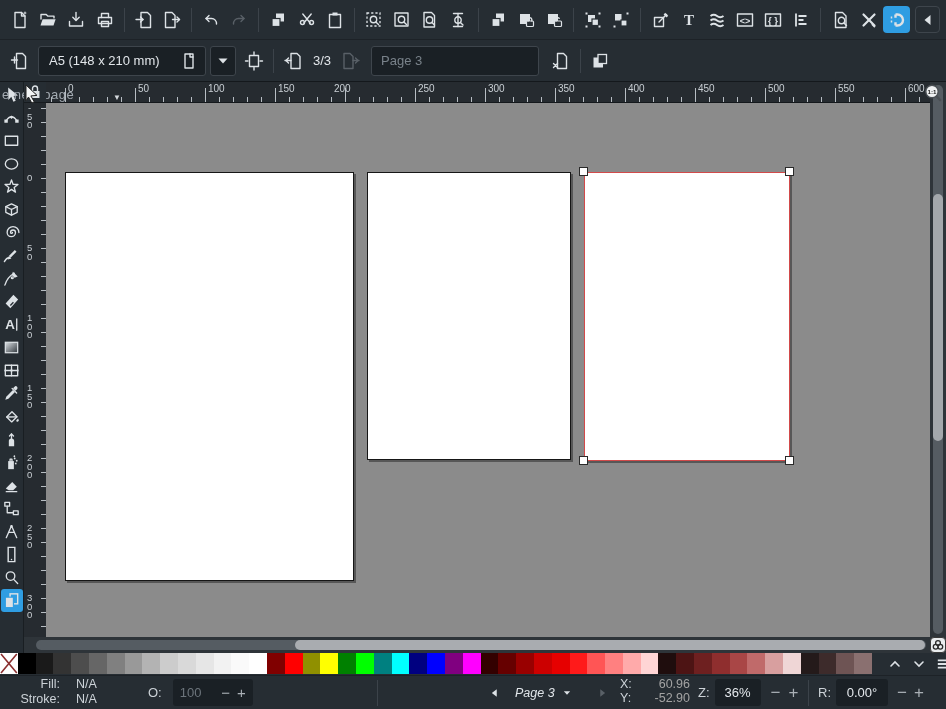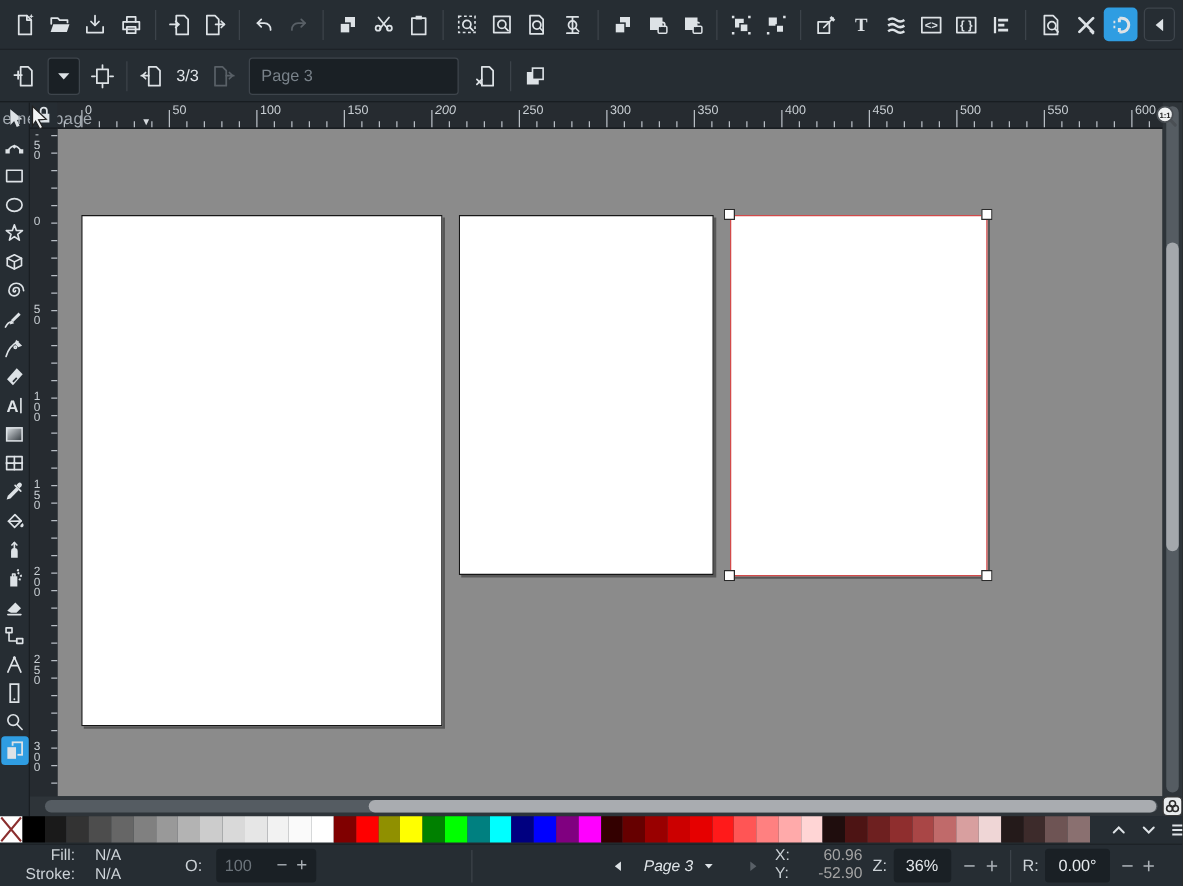--- a/index.html
+++ b/index.html
@@ -395,20 +395,29 @@
       </div>
     </div>
   </div>
 
   <div class="page-toolbar">
     <div class="flat-btn">
       <span class="icon">
           <svg width="20" height="20" viewBox="0 0 20 20">
             <path d="M6.5 2.5h6l3 3v12h-9z" stroke="currentColor" fill="none" stroke-width="1.4" stroke-linecap="round" stroke-linejoin="round"></path>
             <path d="M1.5 9h6M4.5 6v6" stroke="currentColor" fill="none" stroke-width="1.4" stroke-linecap="round" stroke-linejoin="round"></path>
+          </svg>
+        </span>
+    </div>
+    <div class="combo" style="margin-left:4px;">
+      <span class="lbl">A5 (148 x 210 mm)</span>
+      <span class="icon">
+          <svg width="20" height="20" viewBox="0 0 20 20">
+            <path d="M6 3h8v14H6z" stroke="currentColor" fill="none" stroke-width="1.4" stroke-linecap="round" stroke-linejoin="round"></path>
+            <path d="M11 3v3h3" stroke="currentColor" fill="none" stroke-width="1.4" stroke-linecap="round" stroke-linejoin="round"></path>
           </svg>
         </span>
     </div>
     <div class="mini-btn">
       <span class="icon">
           <svg width="20" height="20" viewBox="0 0 20 20">
             <path d="M5.5 7.5l4.5 5 4.5-5z" fill="currentColor" stroke="none"></path>
           </svg>
         </span>
     </div>
@@ -726,21 +735,21 @@
       <div class="htick" style="left: 803px; height: 5px;"></div>
       <div class="htick" style="left: 817px; height: 5px;"></div>
       <div class="htick" style="left: 831px; height: 5px;"></div>
       <div class="htick" style="left: 845px; height: 5px;"></div>
       <div class="htick" style="left: 859px; height: 14px;"></div>
       <div class="htick" style="left: 873px; height: 5px;"></div>
       <div class="hlab" style="left: 22px;">0</div>
       <div class="hlab" style="left: 92px;">50</div>
       <div class="hlab" style="left: 162px;">100</div>
       <div class="hlab" style="left: 232px;">150</div>
-      <div class="hlab" style="left: 302px; font-style: italic;">200</div>
+      <div class="hlab" style="left: 288px;">200</div>
       <div class="hlab" style="left: 372px;">250</div>
       <div class="hlab" style="left: 442px;">300</div>
       <div class="hlab" style="left: 512px;">350</div>
       <div class="hlab" style="left: 582px;">400</div>
       <div class="hlab" style="left: 652px;">450</div>
       <div class="hlab" style="left: 722px;">500</div>
       <div class="hlab" style="left: 792px;">550</div>
       <div class="hlab" style="left: 862px;">600</div>
       <div class="hmarker" style="left: 67px;">▼</div>
     </div>

